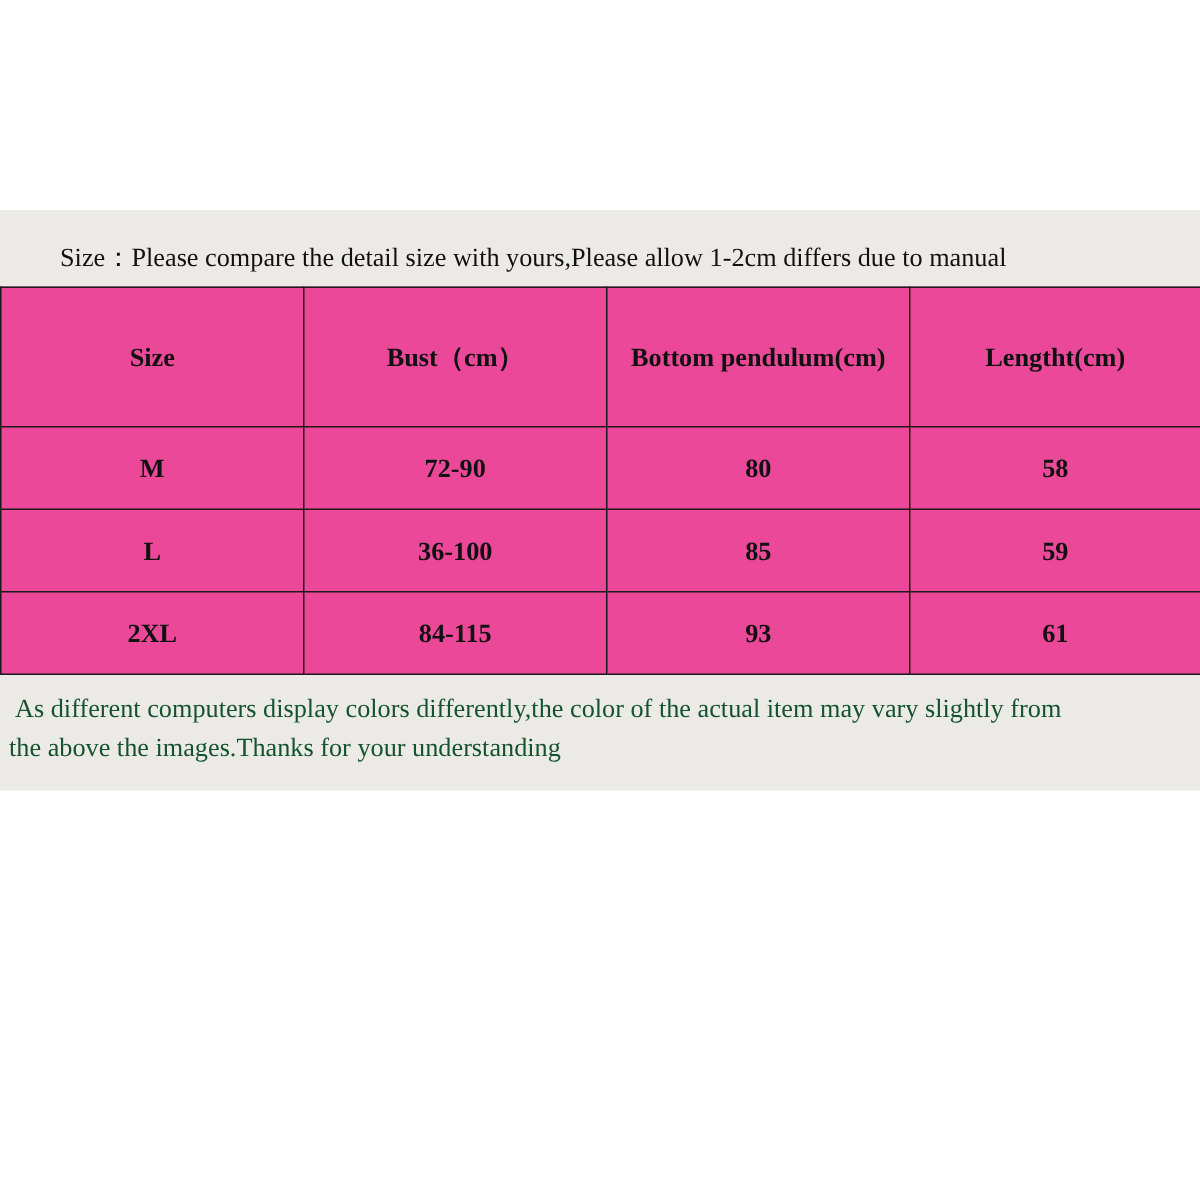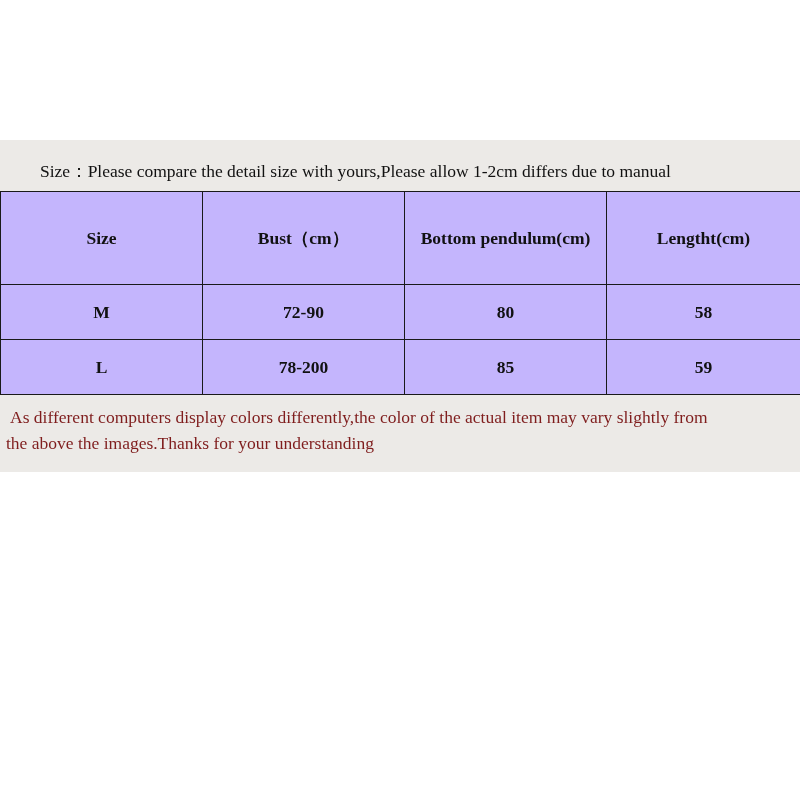--- a/index.html
+++ b/index.html
@@ -38,21 +38,21 @@
   .intro .lead {
     white-space: pre;
   }
   .table-wrap {
     width: 800px;
   }
   table.size-table {
     border-collapse: collapse;
     width: 800px;
     table-layout: fixed;
-    background: #c4b5fd;
+    background: #ec4899;
     padding-left: 48px;
   }
   table.size-table th,
   table.size-table td {
     border: 1px solid #1a1a1a;
     text-align: center;
     font-weight: bold;
     font-size: 17.5px;
     color: #111111;
     padding: 0;
@@ -65,21 +65,21 @@
     height: 54px;
   }
   table.size-table col.c1 { width: 202px; }
   table.size-table col.c2 { width: 202px; }
   table.size-table col.c3 { width: 202px; }
   table.size-table col.c4 { width: 194px; }
   .note {
     padding: 10px 6px 16px 6px;
     font-size: 17.5px;
     line-height: 1.45;
-    color: #7f1d1d;
+    color: #14532d;
     text-align: center;
   }
   .note .l1 { display: block; text-align: left; padding-left: 4px;}
   .note .l2 { display: block; text-align: left; }
 </style>
 </head>
 <body>
 
 <div class="page">
   <div class="sheet">
@@ -106,23 +106,29 @@
         </thead>
         <tbody>
           <tr>
             <td>M</td>
             <td>72-90</td>
             <td>80</td>
             <td>58</td>
           </tr>
           <tr>
             <td>L</td>
-            <td>78-200</td>
+            <td>36-100</td>
             <td>85</td>
             <td>59</td>
+          </tr>
+          <tr>
+            <td>2XL</td>
+            <td>84-115</td>
+            <td>93</td>
+            <td>61</td>
           </tr>
         </tbody>
       </table>
     </div>
 
     <div class="note">
       <span class="l1">As different computers display colors differently,the color of the actual item may vary slightly from</span>
       <span class="l2">the above the images.Thanks for your understanding</span>
     </div>
 

